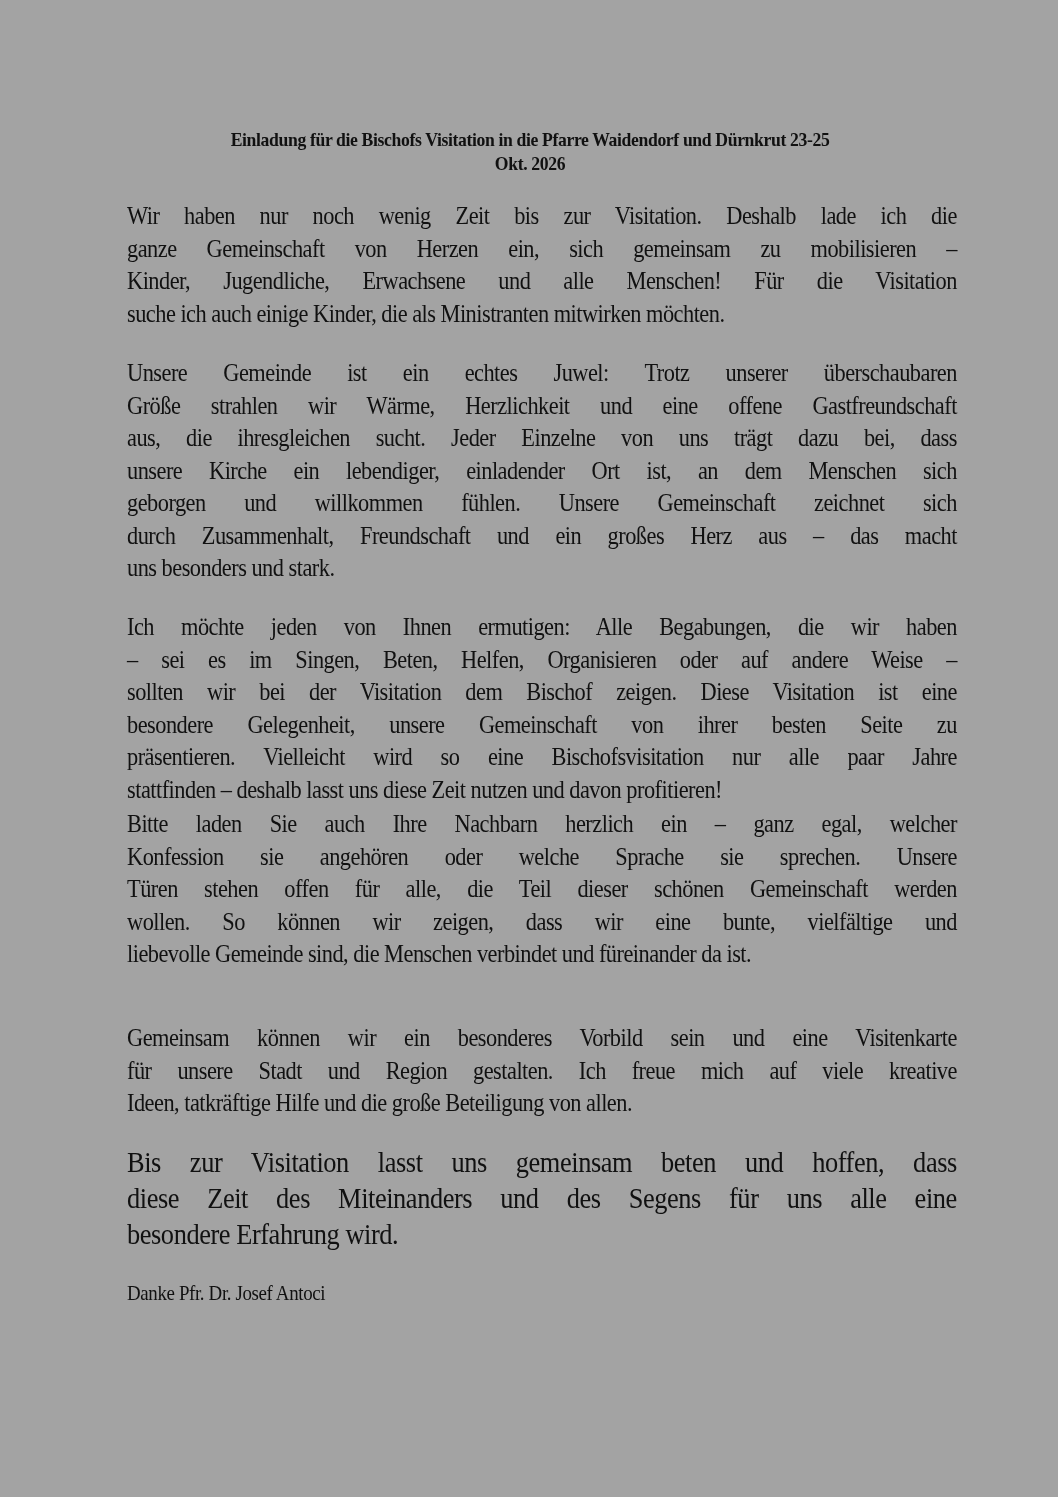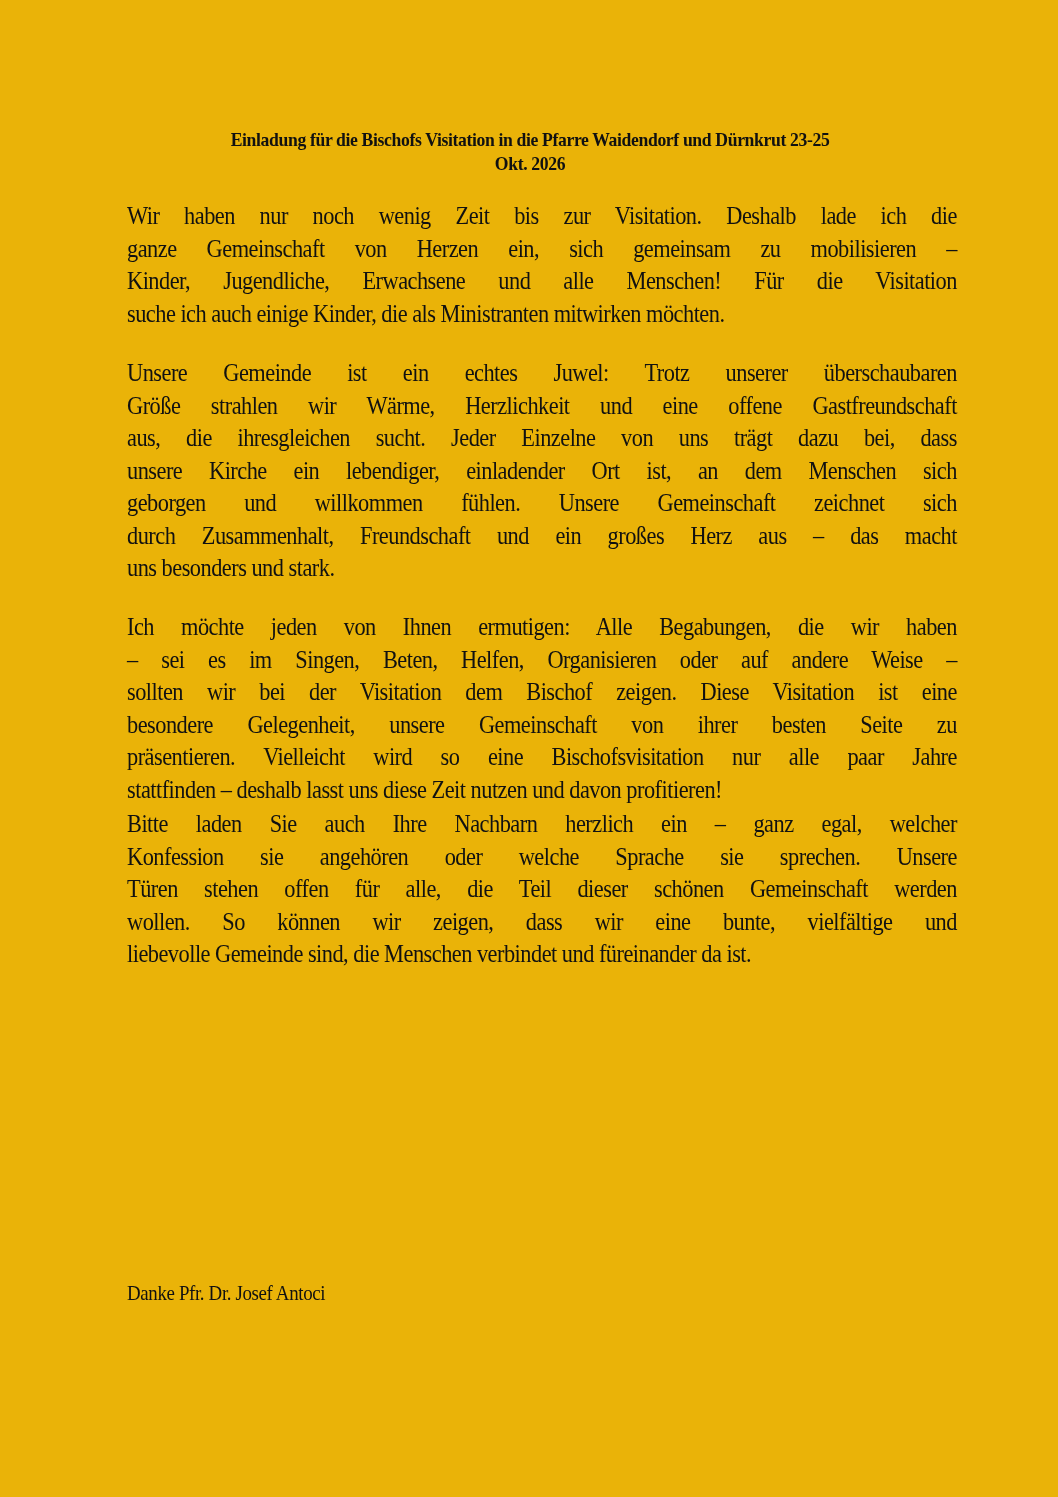--- a/index.html
+++ b/index.html
@@ -13,21 +13,21 @@
       position: relative;
       overflow: hidden;
       font-family: "Liberation Serif", serif;
       color: #111111;
     }
     .page {
       position: absolute;
       left: 0; top: 0;
       width: 1058px;
       height: 1497px;
-      background: #eab308;
+      background: #a3a3a3;
     }
     .title {
       position: absolute;
       left: 120px;
       width: 820px;
       top: 128px;
       text-align: center;
       font-weight: bold;
       font-size: 19px;
       line-height: 24px;
@@ -114,17 +114,27 @@
   </div>
 
   <div class="para" style="top:808px;">
     <span class="line">Bitte laden Sie auch Ihre Nachbarn herzlich ein – ganz egal, welcher</span>
     <span class="line">Konfession sie angehören oder welche Sprache sie sprechen. Unsere</span>
     <span class="line">Türen stehen offen für alle, die Teil dieser schönen Gemeinschaft werden</span>
     <span class="line">wollen. So können wir zeigen, dass wir eine bunte, vielfältige und</span>
     <span class="line last">liebevolle Gemeinde sind, die Menschen verbindet und füreinander da ist.</span>
   </div>
 
+  <div class="para" style="top:1022px;">
+    <span class="line">Gemeinsam können wir ein besonderes Vorbild sein und eine Visitenkarte</span>
+    <span class="line">für unsere Stadt und Region gestalten. Ich freue mich auf viele kreative</span>
+    <span class="line last">Ideen, tatkräftige Hilfe und die große Beteiligung von allen.</span>
+  </div>
 
+  <div class="para big" style="top:1144px;">
+    <span class="line">Bis zur Visitation lasst uns gemeinsam beten und hoffen, dass</span>
+    <span class="line">diese Zeit des Miteinanders und des Segens für uns alle eine</span>
+    <span class="line last">besondere Erfahrung wird.</span>
+  </div>
 
   <div class="sign">Danke Pfr. Dr. Josef Antoci</div>
 
 </div>
 
 </body></html>

